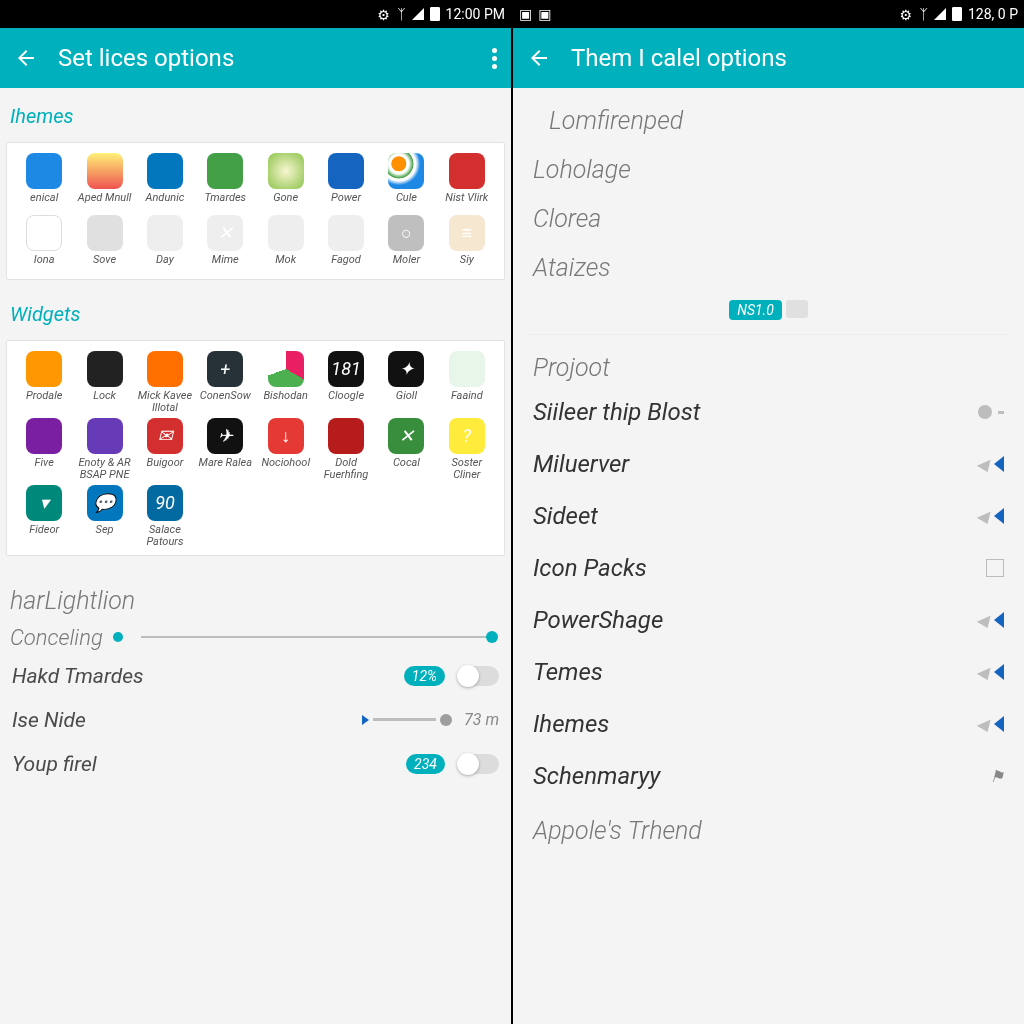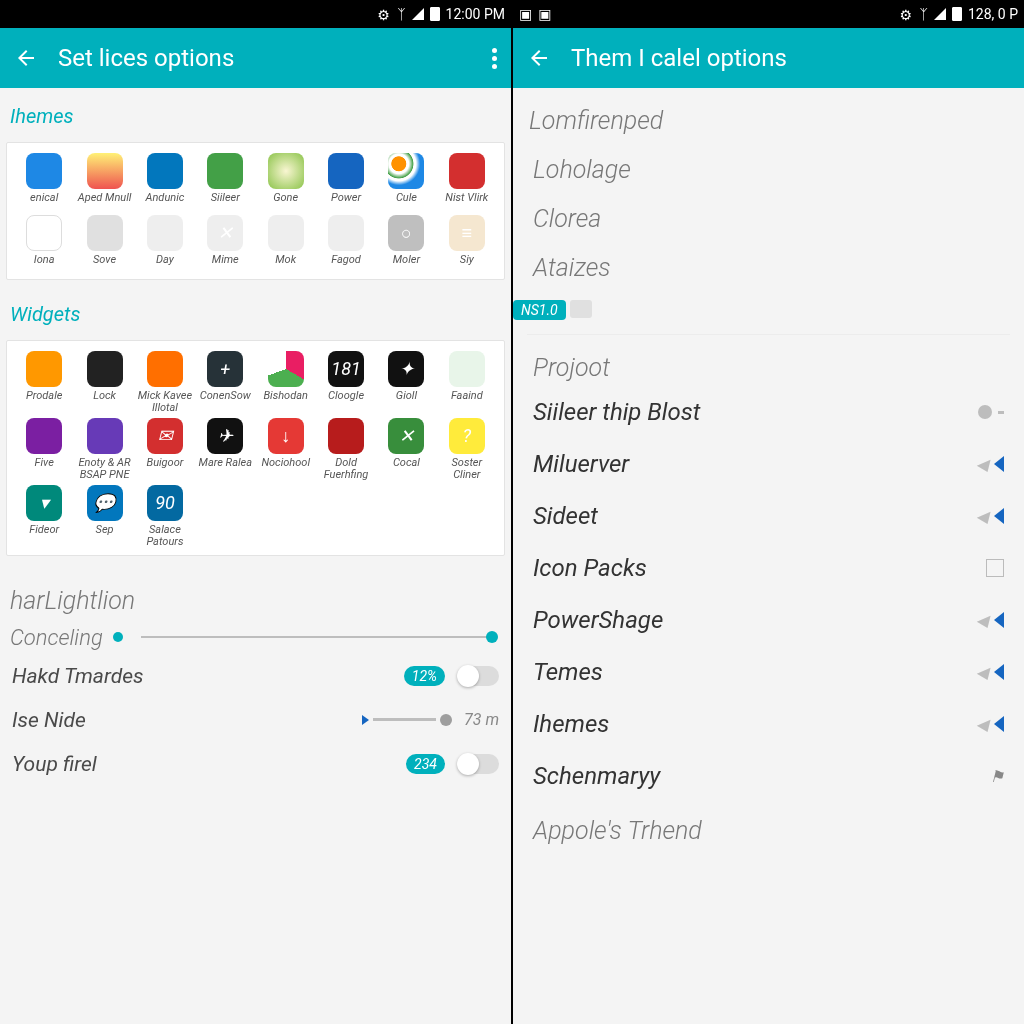--- a/index.html
+++ b/index.html
@@ -116,21 +116,21 @@
           <div class="cell">
             <div class="ico c1"></div>
             <span>Aped Mnull</span>
           </div>
           <div class="cell">
             <div class="ico c2"></div>
             <span>Andunic</span>
           </div>
           <div class="cell">
             <div class="ico c3"></div>
-            <span>Siileer</span>
+            <span>Tmardes</span>
           </div>
           <div class="cell">
             <div class="ico c4"></div>
             <span>Gone</span>
           </div>
           <div class="cell">
             <div class="ico c5"></div>
             <span>Power</span>
           </div>
           <div class="cell">
@@ -307,26 +307,26 @@
   <div class="appbar">
     <span class="back">
       <svg viewBox="0 0 24 24">
           <path d="M20 11H7.8l5.6-5.6L12 4l-8 8 8 8 1.4-1.4L7.8 13H20z"></path>
         </svg>
     </span>
     <span>Them I calel options</span>
   </div>
   <div class="content">
     <div id="top-items">
-        <div class="r-section" style="padding: 10px 16px;">Lomfirenped</div>
+        <div class="r-section" style="padding: 10px 36px;">Lomfirenped</div>
         <div class="r-section" style="padding: 10px 20px;">Loholage</div>
         <div class="r-section" style="padding: 10px 20px;">Clorea</div>
         <div class="r-section" style="padding: 10px 20px;">Ataizes</div>
       </div>
-    <div style="display:flex;justify-content:flex-start;padding:8px 0 10px;">
+    <div style="display:flex;justify-content:center;padding:8px 0 10px;">
       <span class="badge" style="border-radius:4px;">NS1.0</span>
       <span style="width:22px;height:18px;background:#e0e0e0;border-radius:3px;margin-left:4px;"></span>
     </div>
     <div class="hr"></div>
     <div class="r-section">Projoot</div>
     <div id="proj-rows">
         <div class="r-row">
           <span class="rlabel">Siileer thip Blost</span>
           <span class="ctrls">
             <span class="gray-knob"></span>

